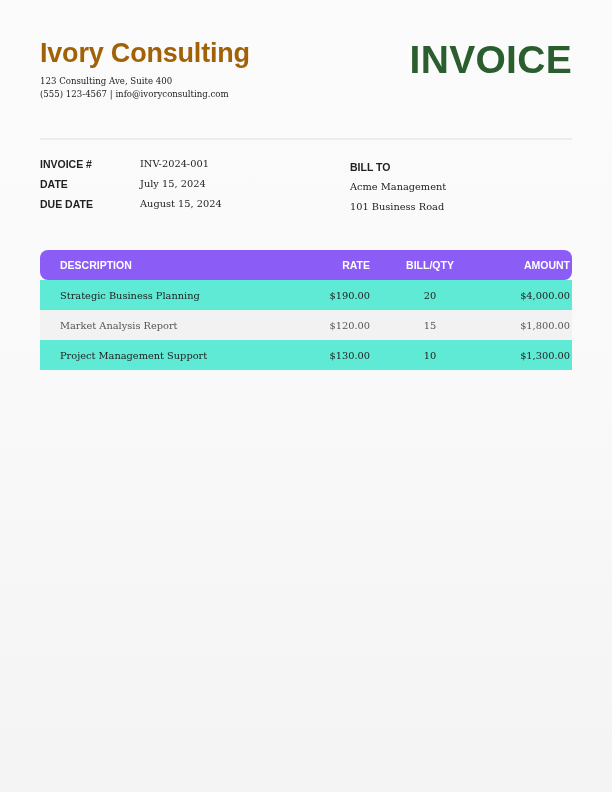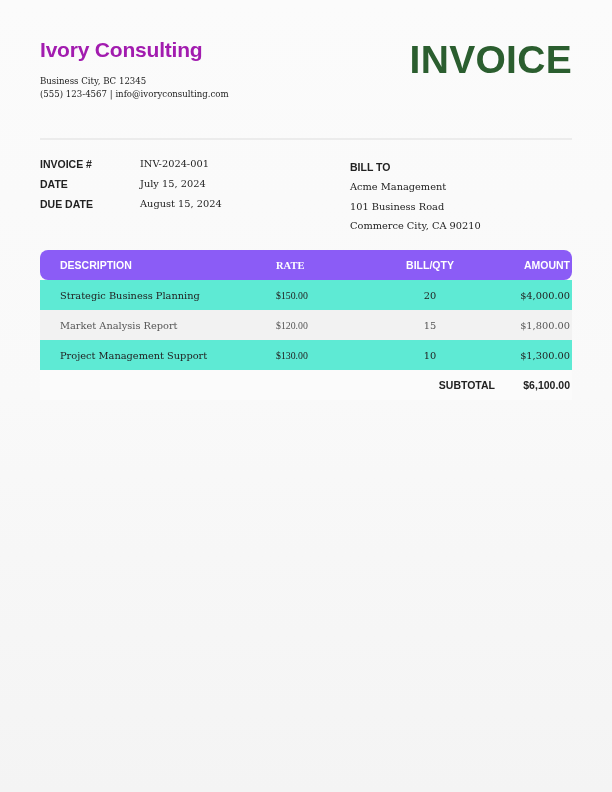--- a/index.html
+++ b/index.html
@@ -25,22 +25,22 @@
       position: relative;
       height: 140px;
       border-bottom: 2px solid #ececec;
     }
     .company-name {
       position: absolute;
       left: 0;
       top: 38px;
       font-family: "Liberation Sans", sans-serif;
       font-weight: bold;
-      font-size: 21px;
-      color: #a21caf;
+      font-size: 27px;
+      color: #a16207;
       letter-spacing: -0.2px;
       white-space: nowrap;
       text-align: center;
     }
     .company-address {
       position: absolute;
       left: 0;
       top: 75px;
       font-size: 9px;
       line-height: 13px;
@@ -120,21 +120,21 @@
       display: flex;
       align-items: center;
       color: #fff;
       font-family: "Liberation Sans", sans-serif;
       font-weight: bold;
       font-size: 10.5px;
       position: relative;
     }
     .col { position: absolute; white-space: nowrap; }
     .c-desc { left: 20px; }
-    .c-rate { left: 236px; width: 80px; text-align: left; font-family: Liberation Serif, serif; }
+    .c-rate { left: 250px; width: 80px; text-align: right; }
     .c-qty { left: 345px; width: 90px; text-align: center; }
     .c-amt { right: 2px; text-align: right; }
     .trow {
       height: 30px;
       position: relative;
       display: flex;
       align-items: center;
       font-size: 9.8px;
       color: #222;
     }
@@ -150,21 +150,21 @@
     .c-sub-label { left: 345px; width: 110px; text-align: right; padding-right: 0; }
   </style>
 </head>
 <body>
 
 <div class="page">
 
   <div class="header">
     <div class="company-name">Ivory Consulting</div>
     <div class="company-address">
-      <div>Business City, BC 12345</div>
+      <div>123 Consulting Ave, Suite 400</div>
       <div>(555) 123-4567 | info@ivoryconsulting.com</div>
     </div>
     <div class="invoice-title">INVOICE</div>
   </div>
 
   <div class="meta">
     <div class="meta-row" style="top:0px;">
       <span class="meta-label">INVOICE #</span>
       <span class="meta-value">INV-2024-001</span>
     </div>
@@ -174,50 +174,45 @@
     </div>
     <div class="meta-row" style="top:40px;">
       <span class="meta-label">DUE DATE</span>
       <span class="meta-value">August 15, 2024</span>
     </div>
 
     <div class="bill-to">
       <div class="bill-to-label">BILL TO</div>
       <div class="bill-to-line">Acme Management</div>
       <div class="bill-to-line">101 Business Road</div>
-      <div class="bill-to-line">Commerce City, CA 90210</div>
     </div>
   </div>
 
   <div class="items-table">
     <div class="thead">
       <span class="col c-desc">DESCRIPTION</span>
       <span class="col c-rate">RATE</span>
       <span class="col c-qty">BILL/QTY</span>
       <span class="col c-amt">AMOUNT</span>
     </div>
 
     <div class="trow odd">
       <span class="col c-desc">Strategic Business Planning</span>
-      <span class="col c-rate">$150.00</span>
+      <span class="col c-rate">$190.00</span>
       <span class="col c-qty">20</span>
       <span class="col c-amt">$4,000.00</span>
     </div>
     <div class="trow even">
       <span class="col c-desc">Market Analysis Report</span>
       <span class="col c-rate">$120.00</span>
       <span class="col c-qty">15</span>
       <span class="col c-amt">$1,800.00</span>
     </div>
     <div class="trow odd">
       <span class="col c-desc">Project Management Support</span>
       <span class="col c-rate">$130.00</span>
       <span class="col c-qty">10</span>
       <span class="col c-amt">$1,300.00</span>
     </div>
 
-    <div class="trow subtotal">
-      <span class="col c-sub-label">SUBTOTAL</span>
-      <span class="col c-amt">$6,100.00</span>
-    </div>
   </div>
 
 </div>
 
 </body></html>

